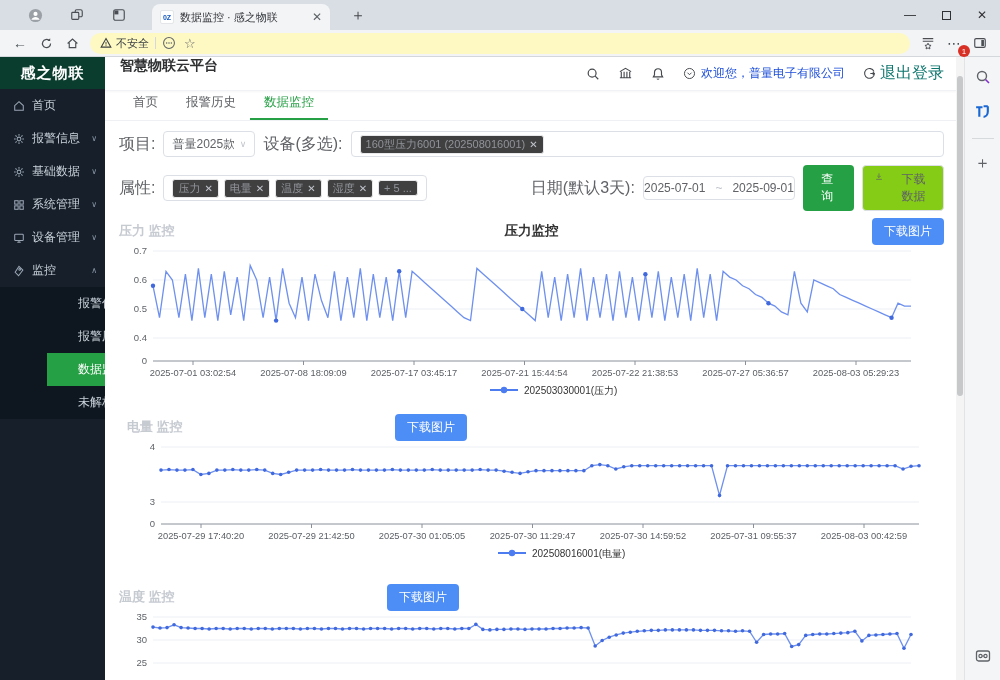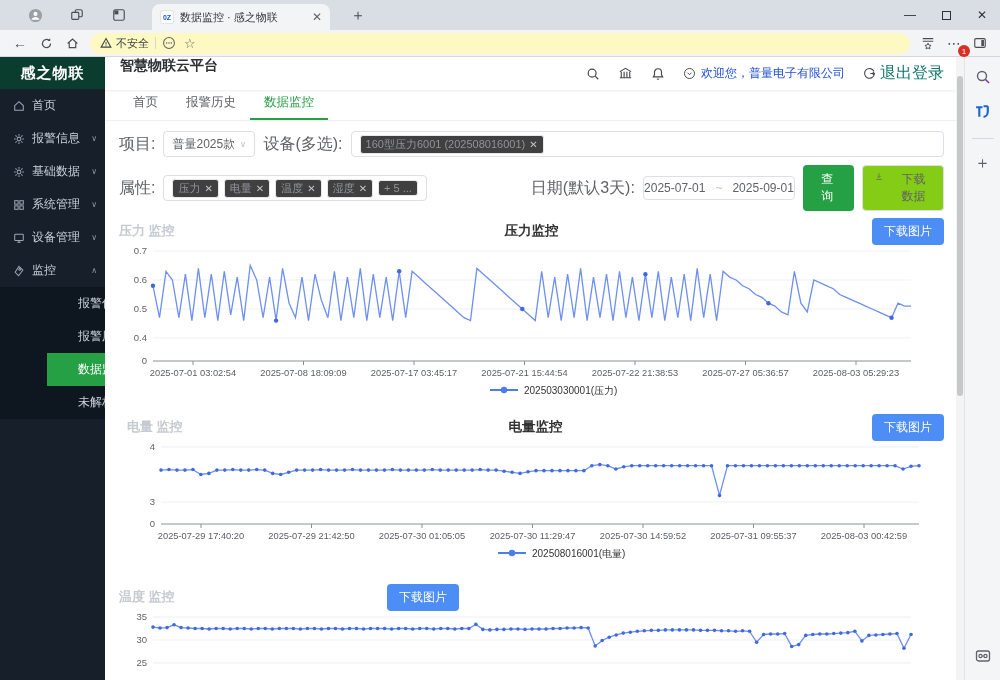--- a/index.html
+++ b/index.html
@@ -399,21 +399,20 @@
                 <circle cx="772.5641025641025" cy="72.70000000000002" r="2.2" fill="#4169de"></circle>
                 <line x1="371" x2="399" y1="145" y2="145" stroke="#4d7bf0" stroke-width="2"></line>
                 <circle cx="385" cy="145" r="3.2" fill="#4d7bf0"></circle>
                 <text x="405" y="148.5" font-size="10" fill="#333">202503030001(压力)</text>
               </svg></div>
         </div>
 
         <div class="section" style="margin-top:14px;margin-left:8px;">
           <div class="sect-hd">
             <span class="side-lbl">电量 监控</span>
-            <span class="sect-title">电量监控</span>
             <span class="sect-btnwrap"><button class="btn-blue">下载图片</button></span>
           </div>
           <div class="chartbox"><svg id="chart1" width="822" height="118" viewBox="0 0 822 118">
                 <line x1="34" x2="792" y1="6" y2="6" stroke="#edeff4" stroke-width="1"></line>
                 <text x="28" y="9" text-anchor="end" font-size="9.5" fill="#5f6368">4</text>
                 <line x1="34" x2="792" y1="61" y2="61" stroke="#edeff4" stroke-width="1"></line>
                 <text x="28" y="64" text-anchor="end" font-size="9.5" fill="#5f6368">3</text>
                 <line x1="34" x2="792" y1="83" y2="83" stroke="#8a9099" stroke-width="1"></line>
                 <text x="28" y="86" text-anchor="end" font-size="9.5" fill="#5f6368">0</text>
                 <line x1="74" x2="74" y1="83" y2="87" stroke="#8a9099" stroke-width="1"></line>

